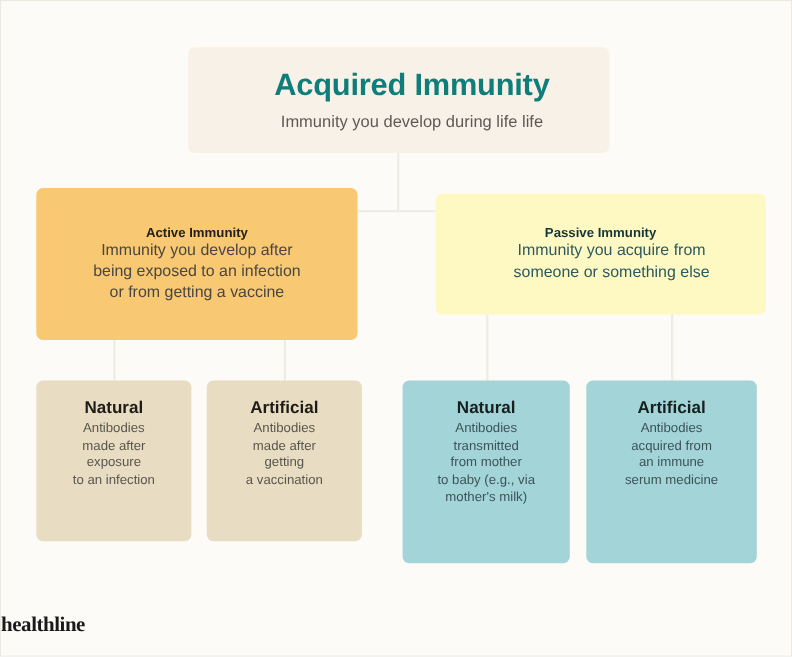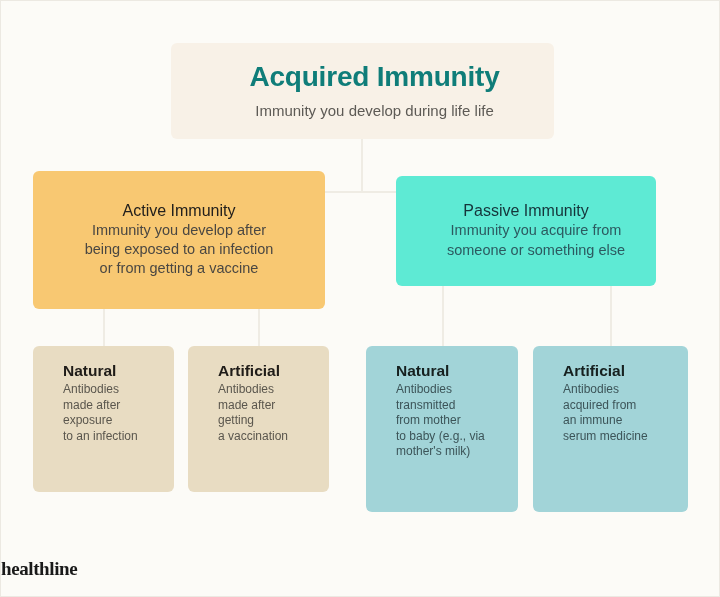--- a/index.html
+++ b/index.html
@@ -80,42 +80,42 @@
   .node-active {
     left: 32px;
     top: 170px;
     width: 292px;
     height: 138px;
     background: #f8c872;
   }
   .node-passive {
     left: 395px;
     top: 175px;
-    width: 260px;
+    width: 300px;
     height: 110px;
-    background: #5eead4;
+    background: #fef9c3;
   }
   .l2-title {
-    font-size: 16px;
-    font-weight: normal;
+    font-size: 12px;
+    font-weight: bold;
     color: #23201c;
     margin-bottom: 1px;
   }
   .l2-sub {
     font-size: 14.5px;
     line-height: 1.33;
     color: #4a4742;
   }
   .node-passive .l2-title { color: #15343a; }
   .node-passive .l2-sub { color: #2c5a60; margin-left: 20px; }
 
   
   .node-l3 {
-    padding: 16px 14px 10px 30px;
-    text-align: left;
+    padding: 16px 14px 10px 14px;
+    text-align: center;
   }
   .l3-title {
     font-size: 15.5px;
     font-weight: bold;
     color: #1f1c18;
     margin-bottom: 2px;
   }
   .l3-sub {
     font-size: 12px;
     line-height: 1.30;

